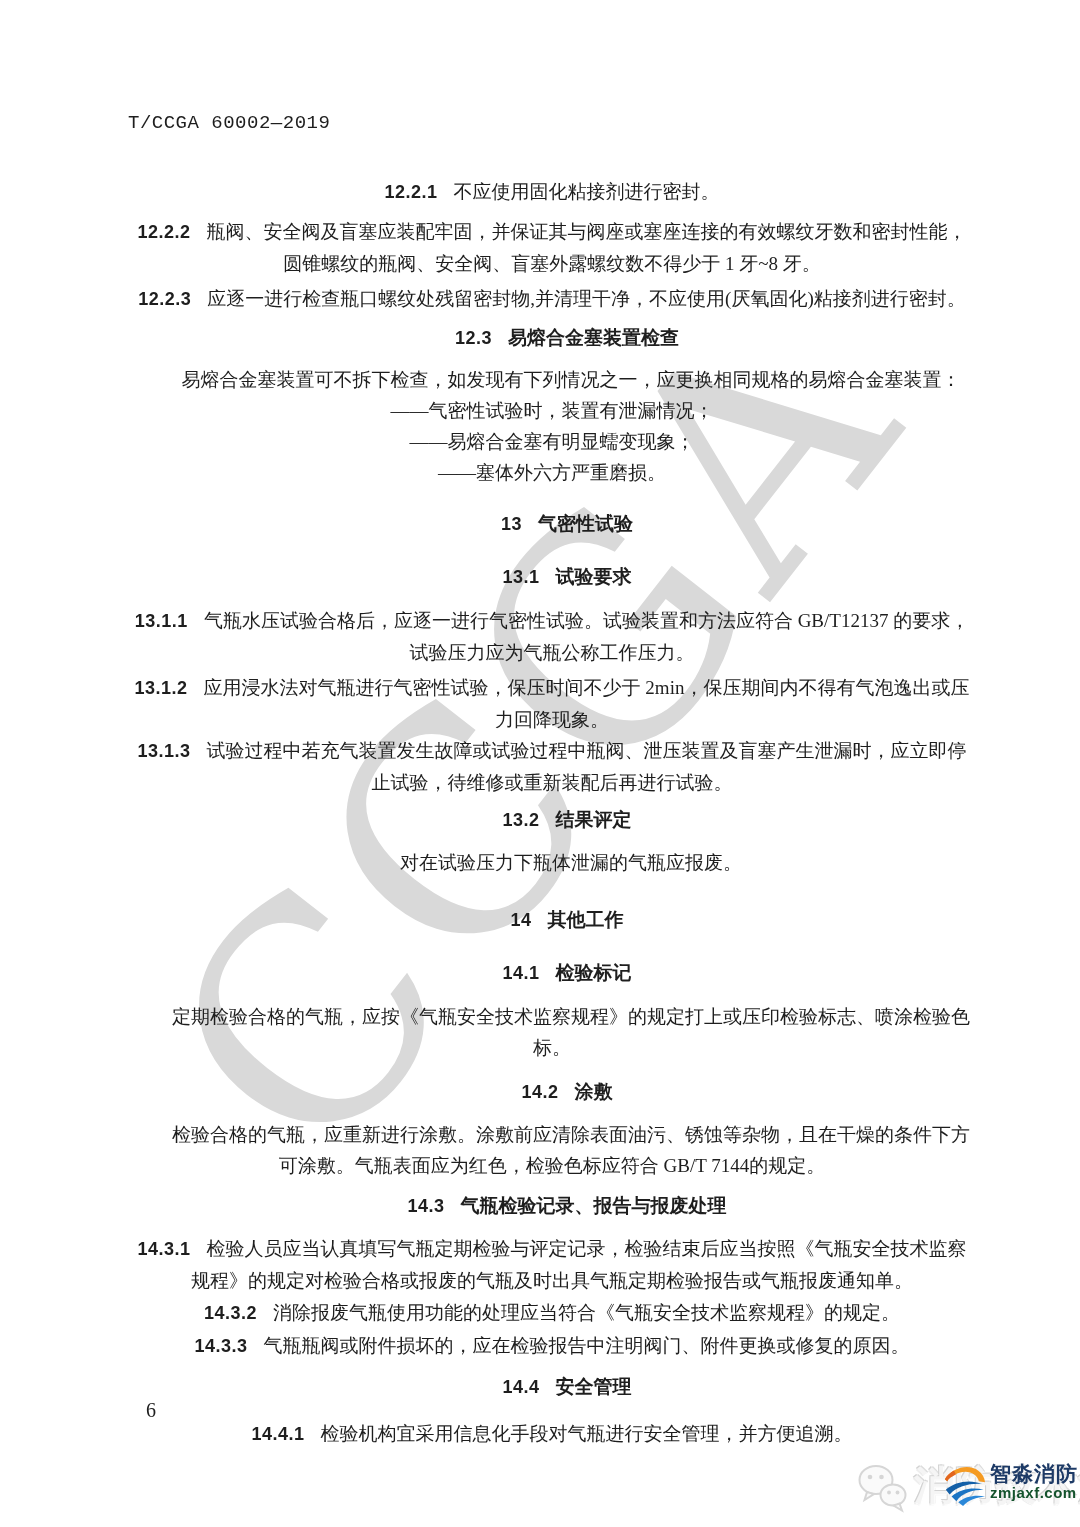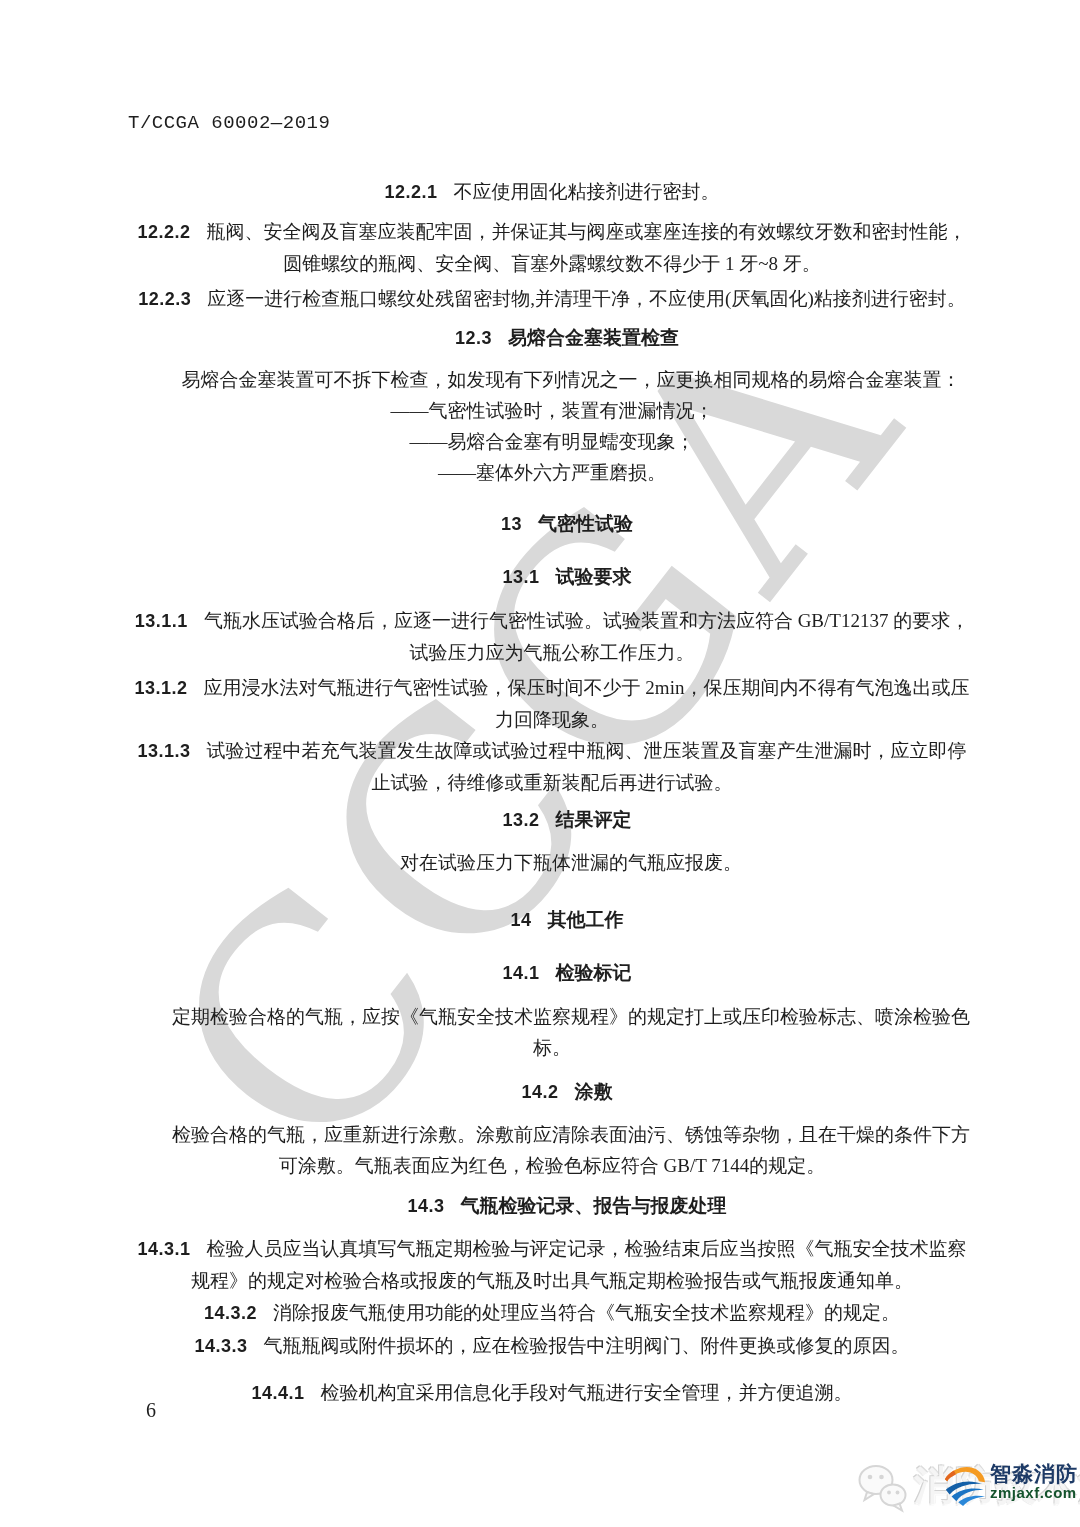--- a/index.html
+++ b/index.html
@@ -110,20 +110,21 @@
     <p class="para" style="margin-top:11px">检验合格的气瓶，应重新进行涂敷。涂敷前应清除表面油污、锈蚀等杂物，且在干燥的条件下方可涂敷。气瓶表面应为红色，检验色标应符合 GB/T 7144的规定。</p>
 
     <h2 class="hd" style="margin-top:9px"><span class="num">14.3</span><span>气瓶检验记录、报告与报废处理</span></h2>
 
     <p class="clause" style="margin-top:11px"><span class="num">14.3.1</span><span>检验人员应当认真填写气瓶定期检验与评定记录，检验结束后应当按照《气瓶安全技术监察规程》的规定对检验合格或报废的气瓶及时出具气瓶定期检验报告或气瓶报废通知单。</span></p>
 
     <p class="clause" style="margin-top:1px"><span class="num">14.3.2</span><span>消除报废气瓶使用功能的处理应当符合《气瓶安全技术监察规程》的规定。</span></p>
 
     <p class="clause" style="margin-top:1px"><span class="num">14.3.3</span><span>气瓶瓶阀或附件损坏的，应在检验报告中注明阀门、附件更换或修复的原因。</span></p>
 
+    <h2 class="hd" style="margin-top:9px"><span class="num">14.4</span><span>安全管理</span></h2>
 
     <p class="clause" style="margin-top:15px"><span class="num">14.4.1</span><span>检验机构宜采用信息化手段对气瓶进行安全管理，并方便追溯。</span></p>
 
   </main>
 
   <div class="page-number">6</div>
 
   <div class="wechat-wm">
     <svg width="52" height="54" viewBox="0 0 52 54" aria-hidden="true">
       <g fill="#fafafa" stroke="#d6d6d6" stroke-width="2">

